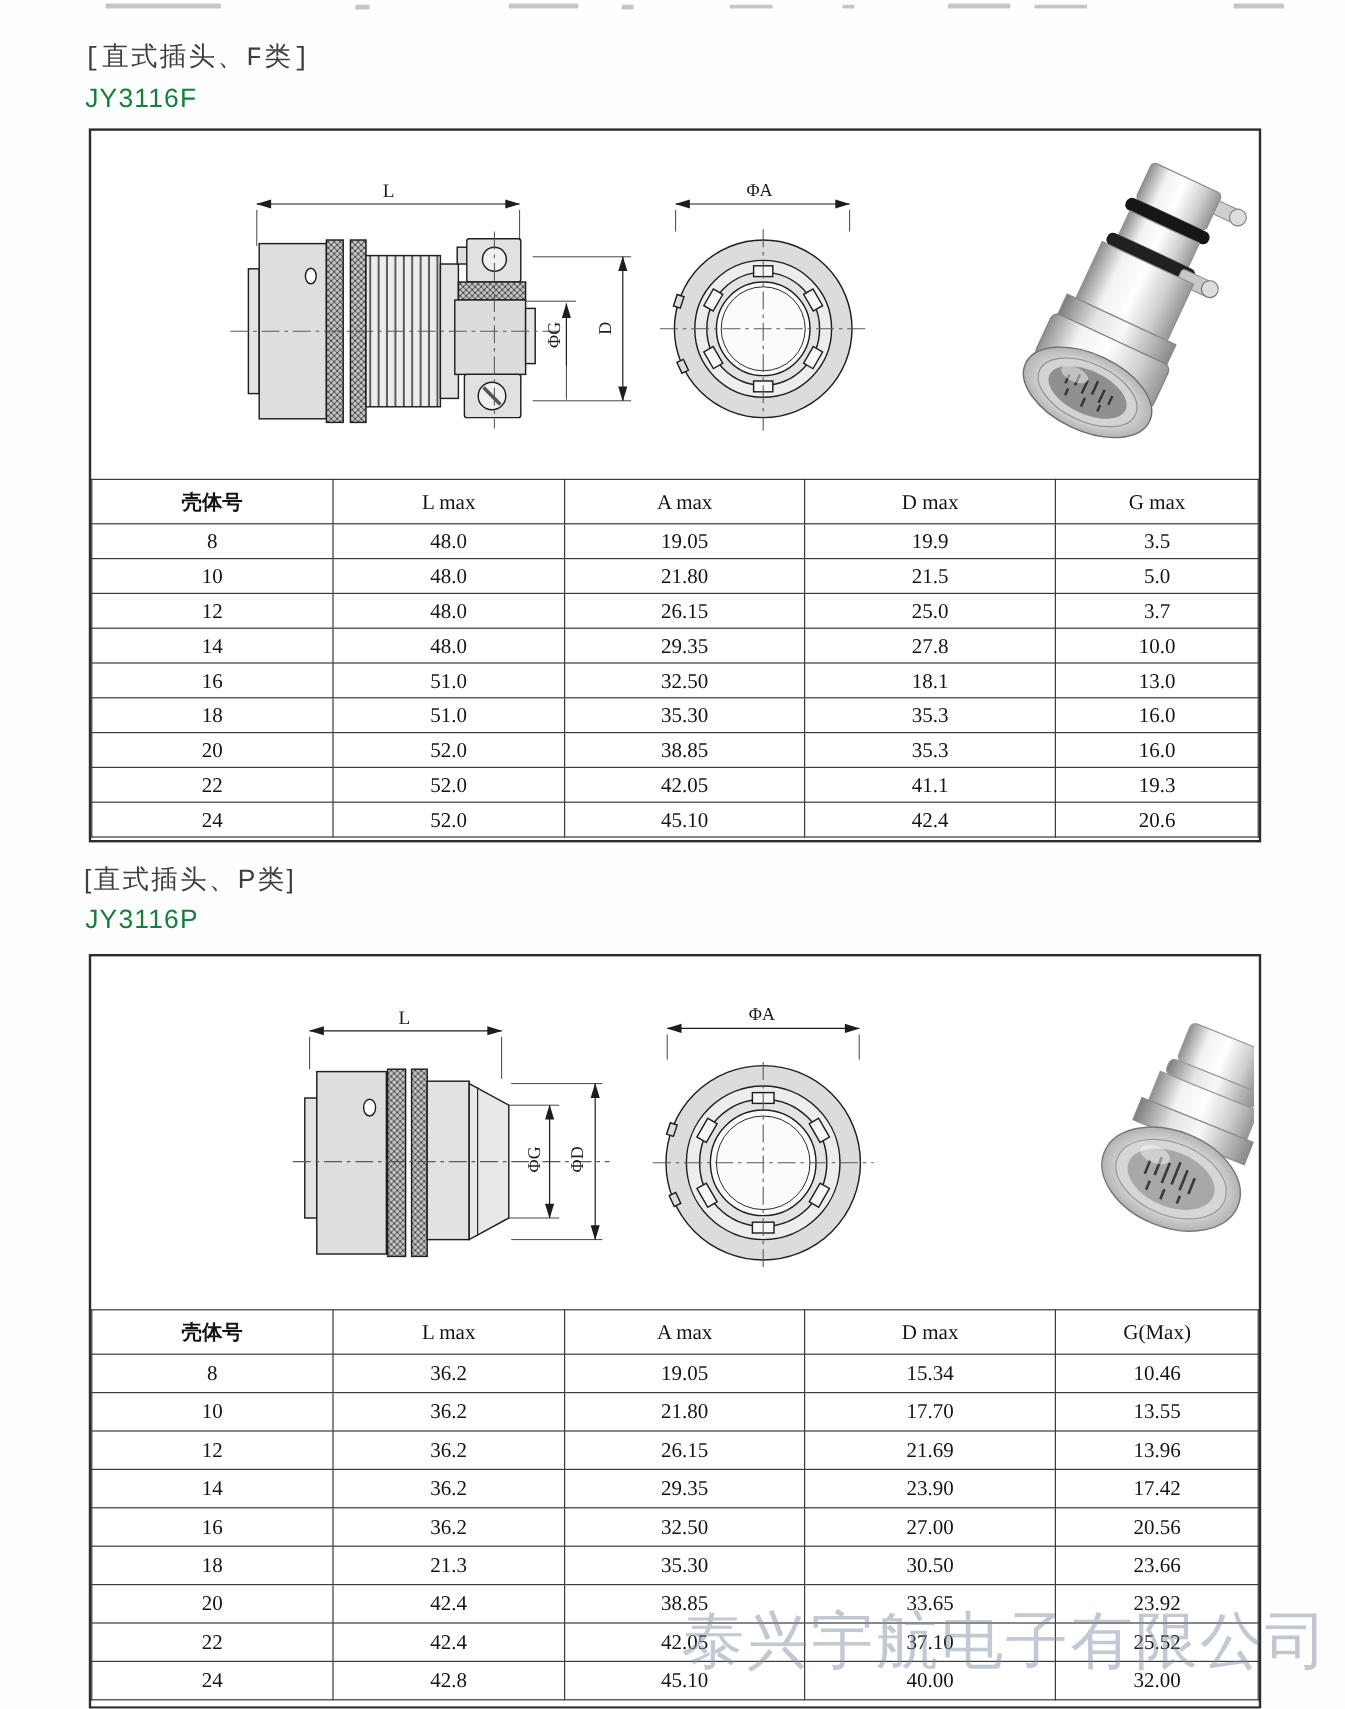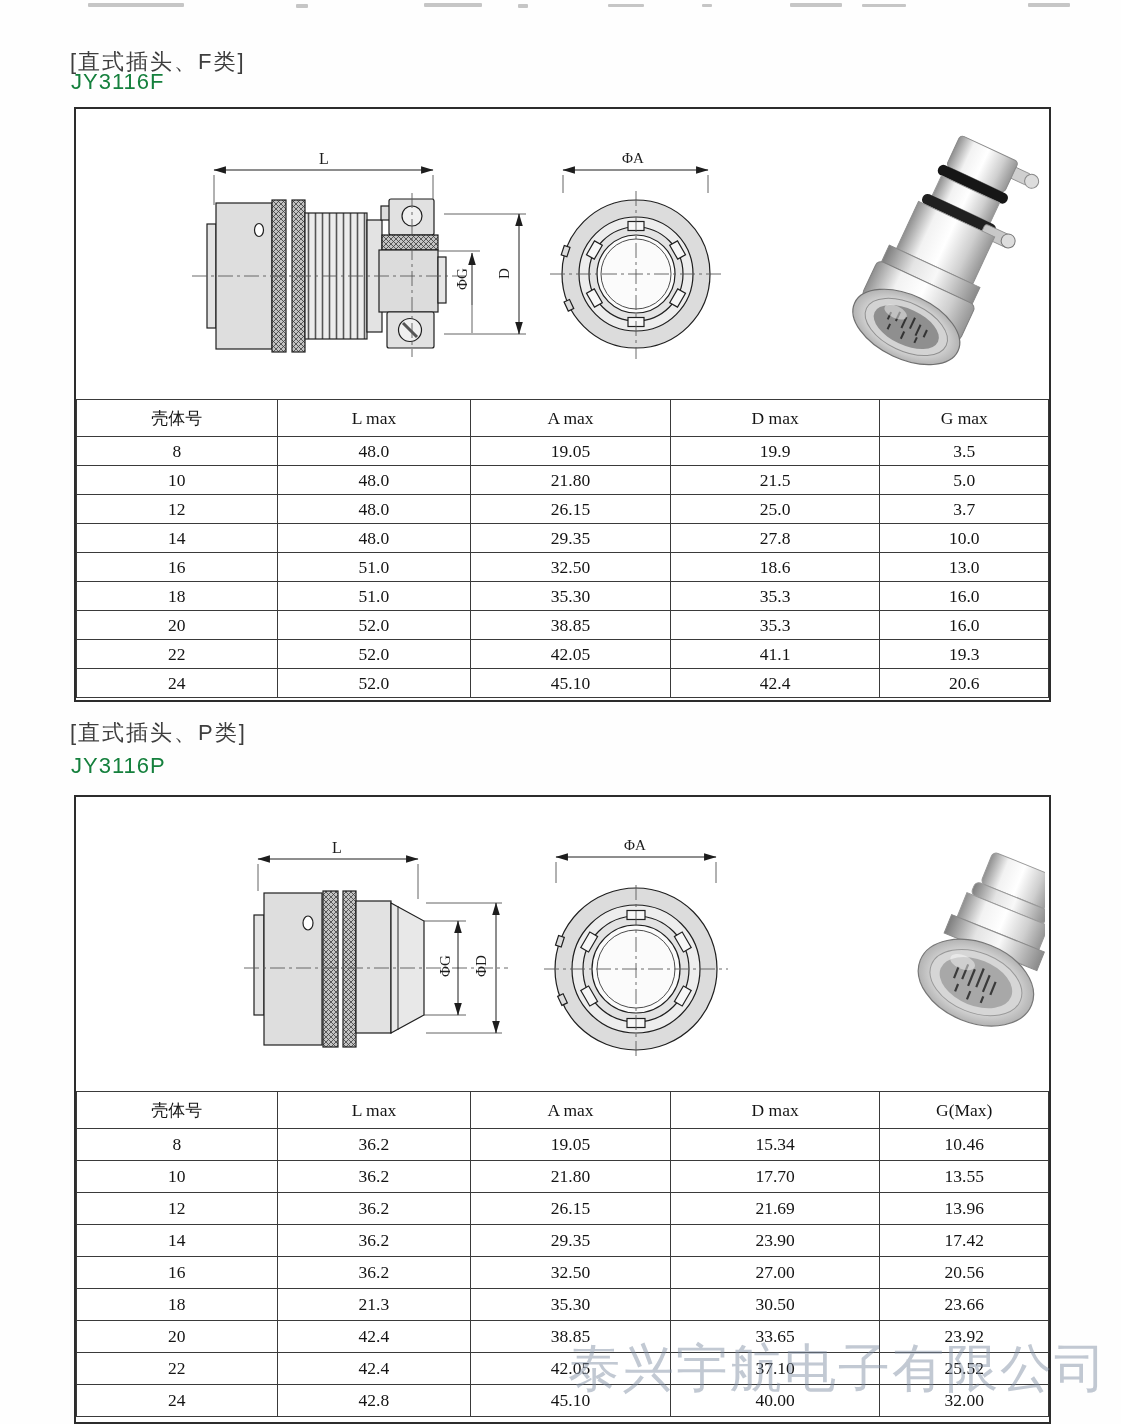--- a/index.html
+++ b/index.html
@@ -8,21 +8,21 @@
   .remnant{position:absolute;background:rgba(80,80,80,.32);border-radius:1px;}
   .sec-bracket{position:absolute;left:70px;font-size:22px;letter-spacing:2px;color:#3e3e3e;}
   .sec-model{position:absolute;left:71px;font-size:22px;letter-spacing:1px;color:#15803d;}
   .panel{position:absolute;left:74px;width:973px;border:2px solid #2c2c2c;background:#fff;}
   .diagram{position:relative;width:969px;}
   .spec-table{width:100%;border-collapse:collapse;table-layout:fixed;}
   .spec-table th,.spec-table td{
       border:1.5px solid #3a3a3a;text-align:center;vertical-align:middle;padding:0;
       font-family:"Liberation Serif",serif;font-size:17.5px;color:#141414;font-weight:normal;}
   .spec-table th{height:36px;}
-  .spec-table th.cjk{font-weight:normal;font-size:17px;}
+  .spec-table th.cjk{font-weight:bold;font-size:17px;}
   .tbl-f td{height:28px;}
   .tbl-p td{height:31px;}
   .wm-center{position:absolute;left:378px;top:560px;z-index:6;pointer-events:none;
       font-family:"Liberation Serif",serif;font-weight:600;font-size:198px;line-height:1;
       letter-spacing:18px;color:rgba(92,92,168,0.20);white-space:nowrap;}
   .wm-bottom{position:absolute;left:568px;top:1340px;z-index:6;pointer-events:none;
       font-family:"Liberation Serif",serif;font-size:52px;line-height:1.1;
       letter-spacing:2px;color:rgba(128,143,164,0.48);white-space:nowrap;}
   svg text{font-family:"Liberation Serif",serif;fill:#1d1d1d;}
   .dimline{stroke:#1d1d1d;stroke-width:1;}
@@ -75,21 +75,21 @@
     <div class="remnant" style="left:296px;top:4px;width:12px;height:4px;"></div>
     <div class="remnant" style="left:424px;top:3px;width:58px;height:4px;"></div>
     <div class="remnant" style="left:518px;top:4px;width:10px;height:4px;"></div>
     <div class="remnant" style="left:608px;top:4px;width:36px;height:3px;"></div>
     <div class="remnant" style="left:702px;top:4px;width:10px;height:3px;"></div>
     <div class="remnant" style="left:790px;top:3px;width:52px;height:4px;"></div>
     <div class="remnant" style="left:862px;top:4px;width:44px;height:3px;"></div>
     <div class="remnant" style="left:1028px;top:3px;width:42px;height:4px;"></div>
   </div>
 
-  <div class="sec-bracket" style="top:47px;">[直式插头、F类]</div>
+  <div class="sec-bracket" style="top:32px;font-family:Liberation Mono, monospace;">[直式插头、F类]</div>
   <div class="sec-model" style="top:69px;">JY3116F</div>
 
   <div class="panel" style="top:107px;height:591px;">
     <div class="diagram" style="height:290px;">
       <svg width="969" height="290" viewBox="0 0 969 290">
 
         <g>
           <line class="dimline" x1="138" y1="61" x2="357" y2="61" marker-start="url(#arr)" marker-end="url(#arr)"></line>
           <text x="243" y="55" font-size="16">L</text>
           <line class="extline" x1="138" y1="66" x2="138" y2="96"></line>
@@ -221,21 +221,21 @@
         <td>14</td>
             <td>48.0</td>
             <td>29.35</td>
             <td>27.8</td>
             <td>10.0</td>
       </tr>
       <tr>
         <td>16</td>
             <td>51.0</td>
             <td>32.50</td>
-            <td>18.6</td>
+            <td>18.1</td>
             <td>13.0</td>
       </tr>
       <tr>
         <td>18</td>
             <td>51.0</td>
             <td>35.30</td>
             <td>35.3</td>
             <td>16.0</td>
       </tr>
       <tr>

